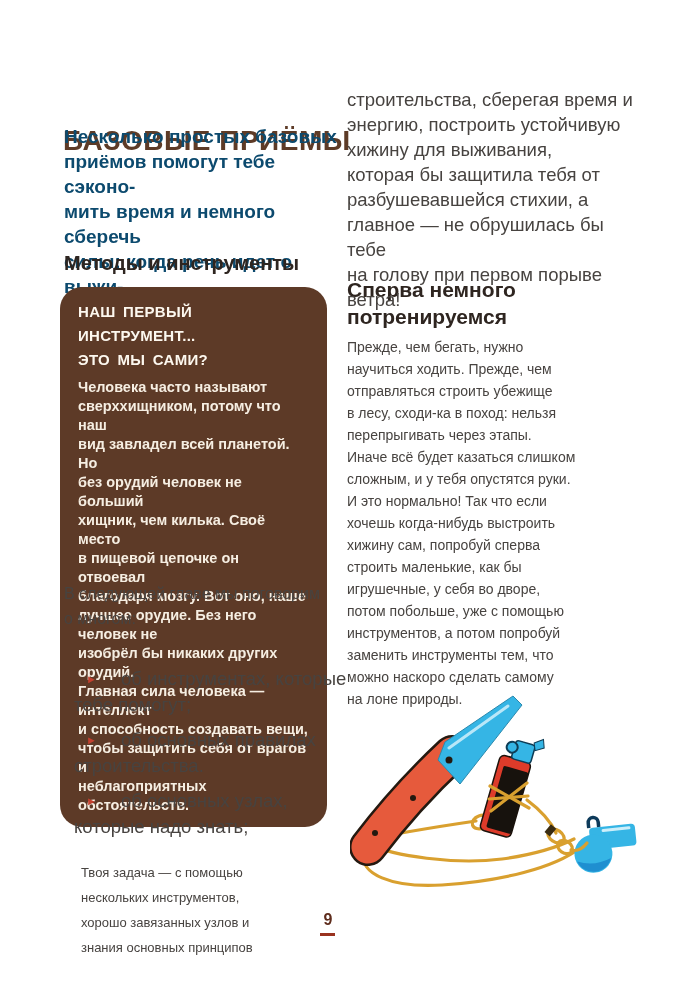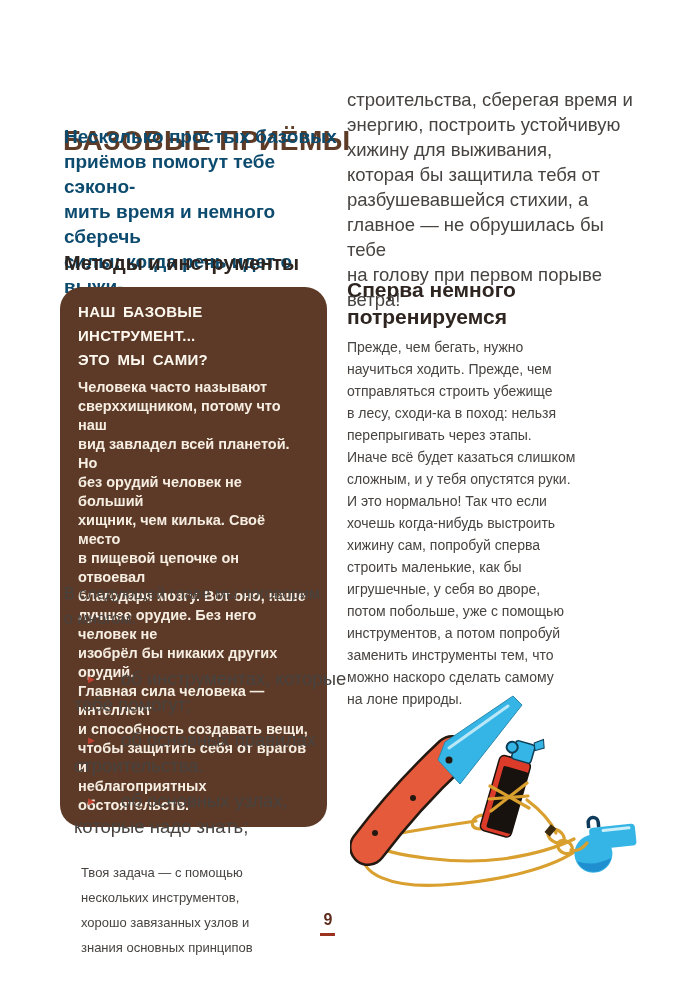--- a/index.html
+++ b/index.html
@@ -84,21 +84,21 @@
 
   <div class="abs intro pre">Несколько простых базовых
 приёмов помогут тебе сэконо-
 мить время и немного сберечь
 силы: когда речь идет о выжи-
 вании, это очень важно.</div>
 
   <div class="abs h-left">Методы и инструменты</div>
 
   <div class="abs info-box">
-    <div class="info-box-title pre">НАШ БАЗОВЫЕ ИНСТРУМЕНТ...
+    <div class="info-box-title pre">НАШ ПЕРВЫЙ ИНСТРУМЕНТ...
 ЭТО МЫ САМИ?</div>
     <div class="info-box-body pre">Человека часто называют
 сверххищником, потому что наш
 вид завладел всей планетой. Но
 без орудий человек не больший
 хищник, чем килька. Своё место
 в пищевой цепочке он отвоевал
 благодаря мозгу. Вот оно, наше
 лучшее орудие. Без него человек не
 изобрёл бы никаких других орудий.

